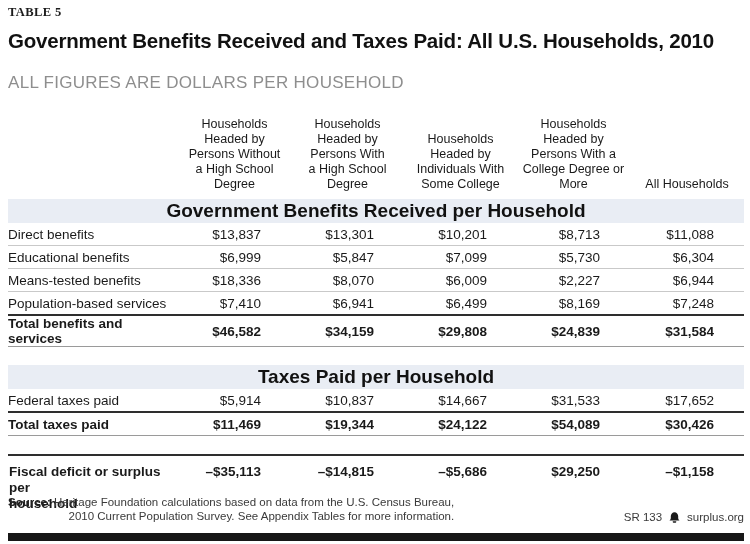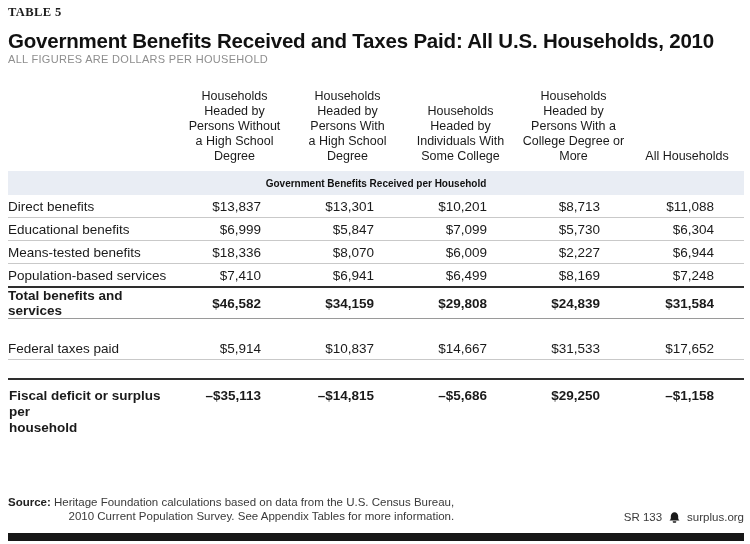--- a/index.html
+++ b/index.html
@@ -10,32 +10,32 @@
   }
   .table-label {
     font-family:"Liberation Serif", serif; font-weight:bold;
     font-size:12.5px; letter-spacing:.4px; color:#1c1c1c;
   }
   .title {
     font-size:20.5px; font-weight:bold; letter-spacing:-.2px;
     margin-top:9px; color:#111;
   }
   .subtitle {
-    font-size:11px; color:#8e8e8e; letter-spacing:.3px; margin-top:0;
+    font-size:17px; color:#8e8e8e; letter-spacing:.3px; margin-top:20px;
   }
   table.t { border-collapse:collapse; width:736px; margin-top:4px; table-layout:fixed; }
   col.lbl { width:170px; } col.c { width:113px; } col.cl { width:114px; }
 
   tr.hdr th {
     font-weight:normal; font-size:12.5px; line-height:15px; color:#1a1a1a;
     vertical-align:bottom; text-align:center; padding:0 0 7px 0;
     white-space:pre-line; height:95px;
   }
   tr.band td {
-    background:#e9edf4; font-weight:bold; font-size:10px; text-align:center;
+    background:#e9edf4; font-weight:bold; font-size:19px; text-align:center;
     height:24px; padding:0; color:#111;
   }
   td { font-size:13.5px; }
   tr.r td { height:22px; padding:0; }
   tr.r td.lblc { text-align:left; }
   tr.r td.num { text-align:right; padding-right:30px; }
   tr.r-line td { border-bottom:1px solid #c9c9c9; }
   tr.r-total td { border-top:2px solid #2e2e2e; border-bottom:1px solid #9a9a9a; font-weight:bold; }
   tr.sp td { height:16px; }
   tr.fiscal td {
@@ -145,28 +145,39 @@
       <td class="num">$34,159</td>
       <td class="num">$29,808</td>
       <td class="num">$24,839</td>
       <td class="num">$31,584</td>
     </tr>
 
     <tr class="sp">
           <td colspan="6"></td>
         </tr>
 
+    <tr class="band">
+      <td colspan="6">Taxes Paid per Household</td>
+    </tr>
 
     <tr class="r r-line">
       <td class="lblc">Federal taxes paid</td>
       <td class="num">$5,914</td>
       <td class="num">$10,837</td>
       <td class="num">$14,667</td>
       <td class="num">$31,533</td>
       <td class="num">$17,652</td>
+    </tr>
+    <tr class="r r-total">
+      <td class="lblc">Total taxes paid</td>
+      <td class="num">$11,469</td>
+      <td class="num">$19,344</td>
+      <td class="num">$24,122</td>
+      <td class="num">$54,089</td>
+      <td class="num">$30,426</td>
     </tr>
 
     <tr class="sp">
           <td colspan="6"></td>
         </tr>
 
     <tr class="fiscal">
       <td class="lblc">Fiscal deficit or surplus per
 household</td>
       <td class="num">–$35,113</td>

